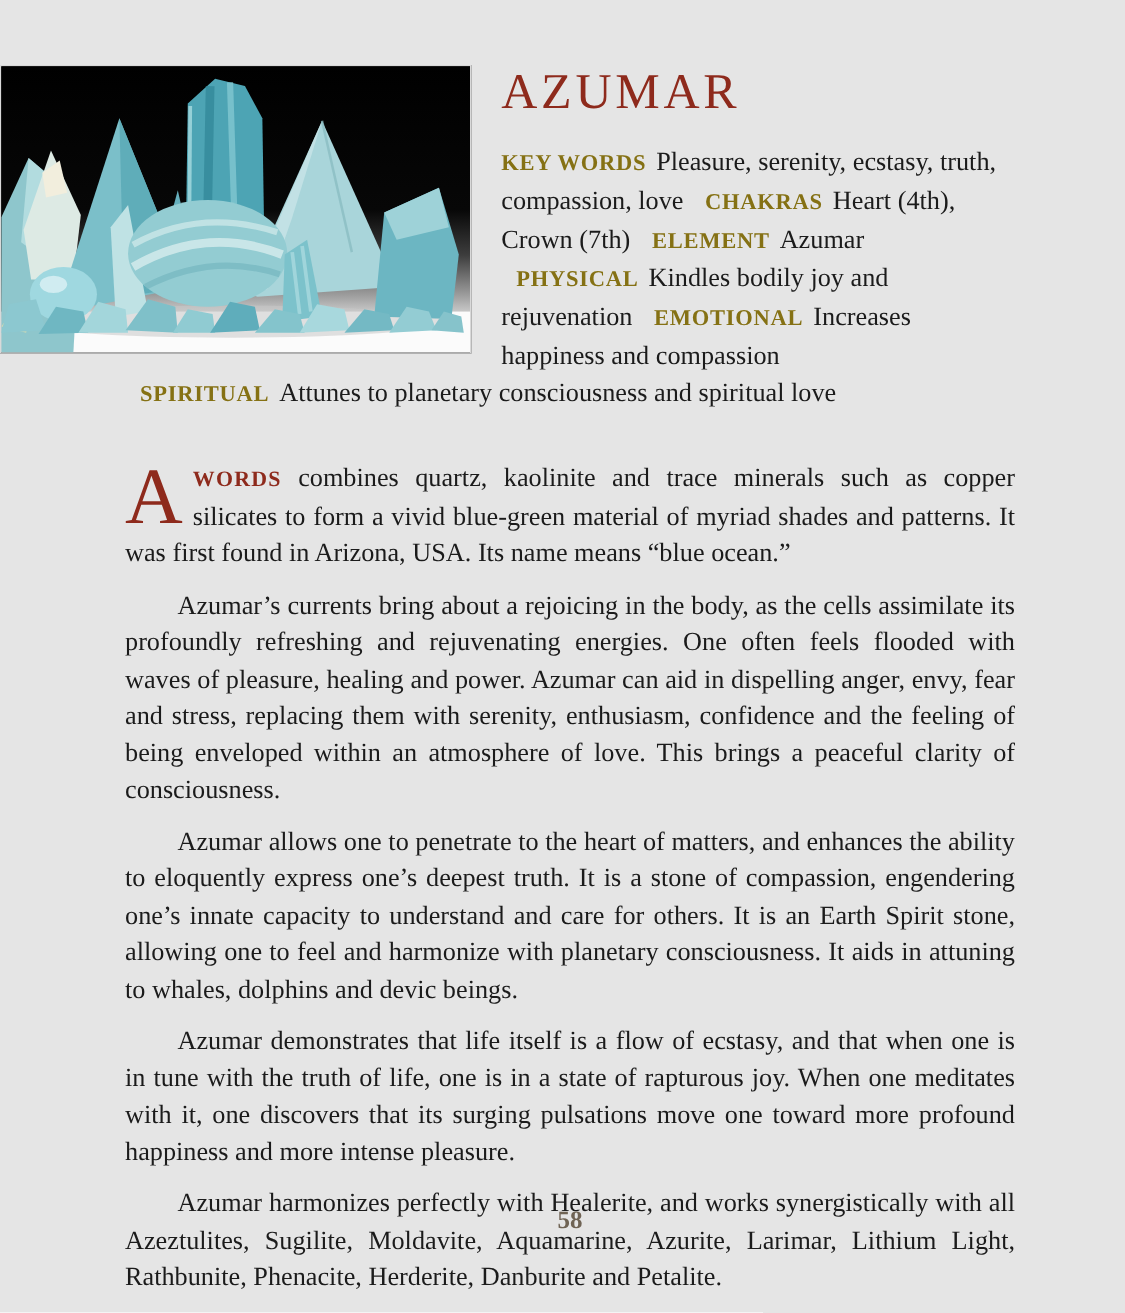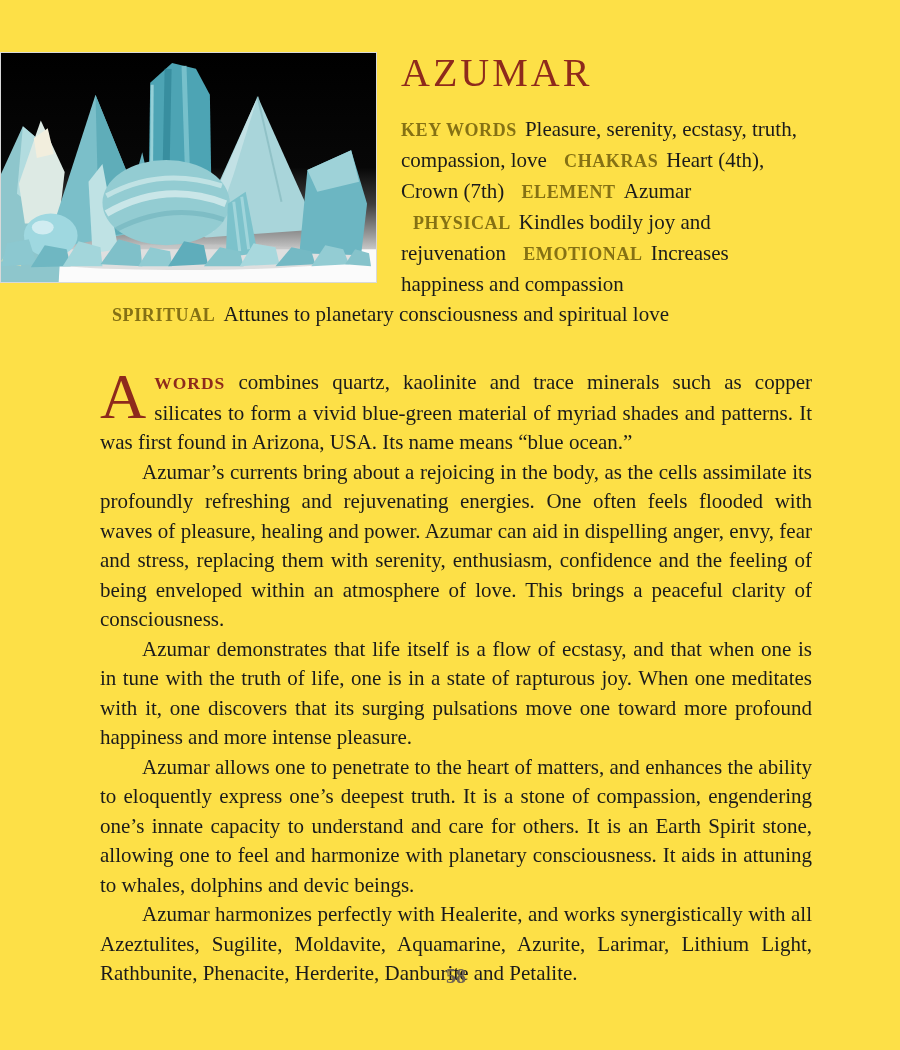--- a/index.html
+++ b/index.html
@@ -1,19 +1,19 @@
 <!DOCTYPE html>
 <html><head>
 <meta charset="utf-8">
 <style>
   html,body{margin:0;padding:0;background:#ffffff;}
   .page{
     position:relative;
     width:900px;height:1050px;
-    background:#fde047;
+    background:#e5e5e5;
     font-family:"Liberation Serif","DejaVu Serif",serif;
     color:#1b1b1b;
     overflow:hidden;
   }
   .content{margin:0 88px 0 100px;}
   .photo-frame{
     float:left;
     width:377px;height:231px;
     margin:0 24px 0 -100px;
     border:1px solid #d9d9d9;
@@ -40,21 +40,21 @@
     letter-spacing:0.6px;
     margin:0 8px 0 12px;
   }
   .kw-label.first{margin-left:0;}
   .body-text{
     margin-top:38px;
     font-size:21px;line-height:29.5px;
     text-align:justify;
   }
   .body-text p{margin:0;padding:0;}
-  .body-text p.ind{text-indent:42px;}
+  .body-text p.ind{text-indent:42px;margin-top:12px;}
   .dropcap{
     float:left;
     font-size:64px;line-height:52px;
     padding:3px 8px 0 0;
     color:#8e2a1c;
   }
   .lead-sc{
     color:#8e2a1c;
     font-weight:bold;
     font-size:17.5px;
@@ -141,21 +141,21 @@
       <span class="kw-label">ELEMENT</span><span>Azumar</span>
       <span class="kw-label">PHYSICAL</span><span>Kindles bodily joy and rejuvenation</span>
       <span class="kw-label">EMOTIONAL</span><span>Increases happiness and compassion</span>
       <span class="kw-label">SPIRITUAL</span><span>Attunes to planetary consciousness and spiritual love</span>
     </p>
 
     <div class="body-text">
       <p><span class="dropcap">A</span><span class="lead-sc">WORDS</span>
         <span>combines quartz, kaolinite and trace minerals such as copper silicates to form a vivid blue-green material of myriad shades and patterns. It was first found in Arizona, USA. Its name means “blue ocean.”</span></p>
       <p class="ind">Azumar’s currents bring about a rejoicing in the body, as the cells assimilate its profoundly refreshing and rejuvenating energies. One often feels flooded with waves of pleasure, healing and power. Azumar can aid in dispelling anger, envy, fear and stress, replacing them with serenity, enthusiasm, confidence and the feeling of being enveloped within an atmosphere of love. This brings a peaceful clarity of consciousness.</p>
+      <p class="ind">Azumar allows one to penetrate to the heart of matters, and enhances the ability to eloquently express one’s deepest truth. It is a stone of compassion, engendering one’s innate capacity to understand and care for others. It is an Earth Spirit stone, allowing one to feel and harmonize with planetary consciousness. It aids in attuning to whales, dolphins and devic beings.</p>
       <p class="ind">Azumar demonstrates that life itself is a flow of ecstasy, and that when one is in tune with the truth of life, one is in a state of rapturous joy. When one meditates with it, one discovers that its surging pulsations move one toward more profound happiness and more intense pleasure.</p>
-      <p class="ind">Azumar allows one to penetrate to the heart of matters, and enhances the ability to eloquently express one’s deepest truth. It is a stone of compassion, engendering one’s innate capacity to understand and care for others. It is an Earth Spirit stone, allowing one to feel and harmonize with planetary consciousness. It aids in attuning to whales, dolphins and devic beings.</p>
       <p class="ind">Azumar harmonizes perfectly with Healerite, and works synergistically with all Azeztulites, Sugilite, Moldavite, Aquamarine, Azurite, Larimar, Lithium Light, Rathbunite, Phenacite, Herderite, Danburite and Petalite.</p>
     </div>
 
   </div>
 
   <div class="folio">58</div>
 </div>
 
 </body></html>

